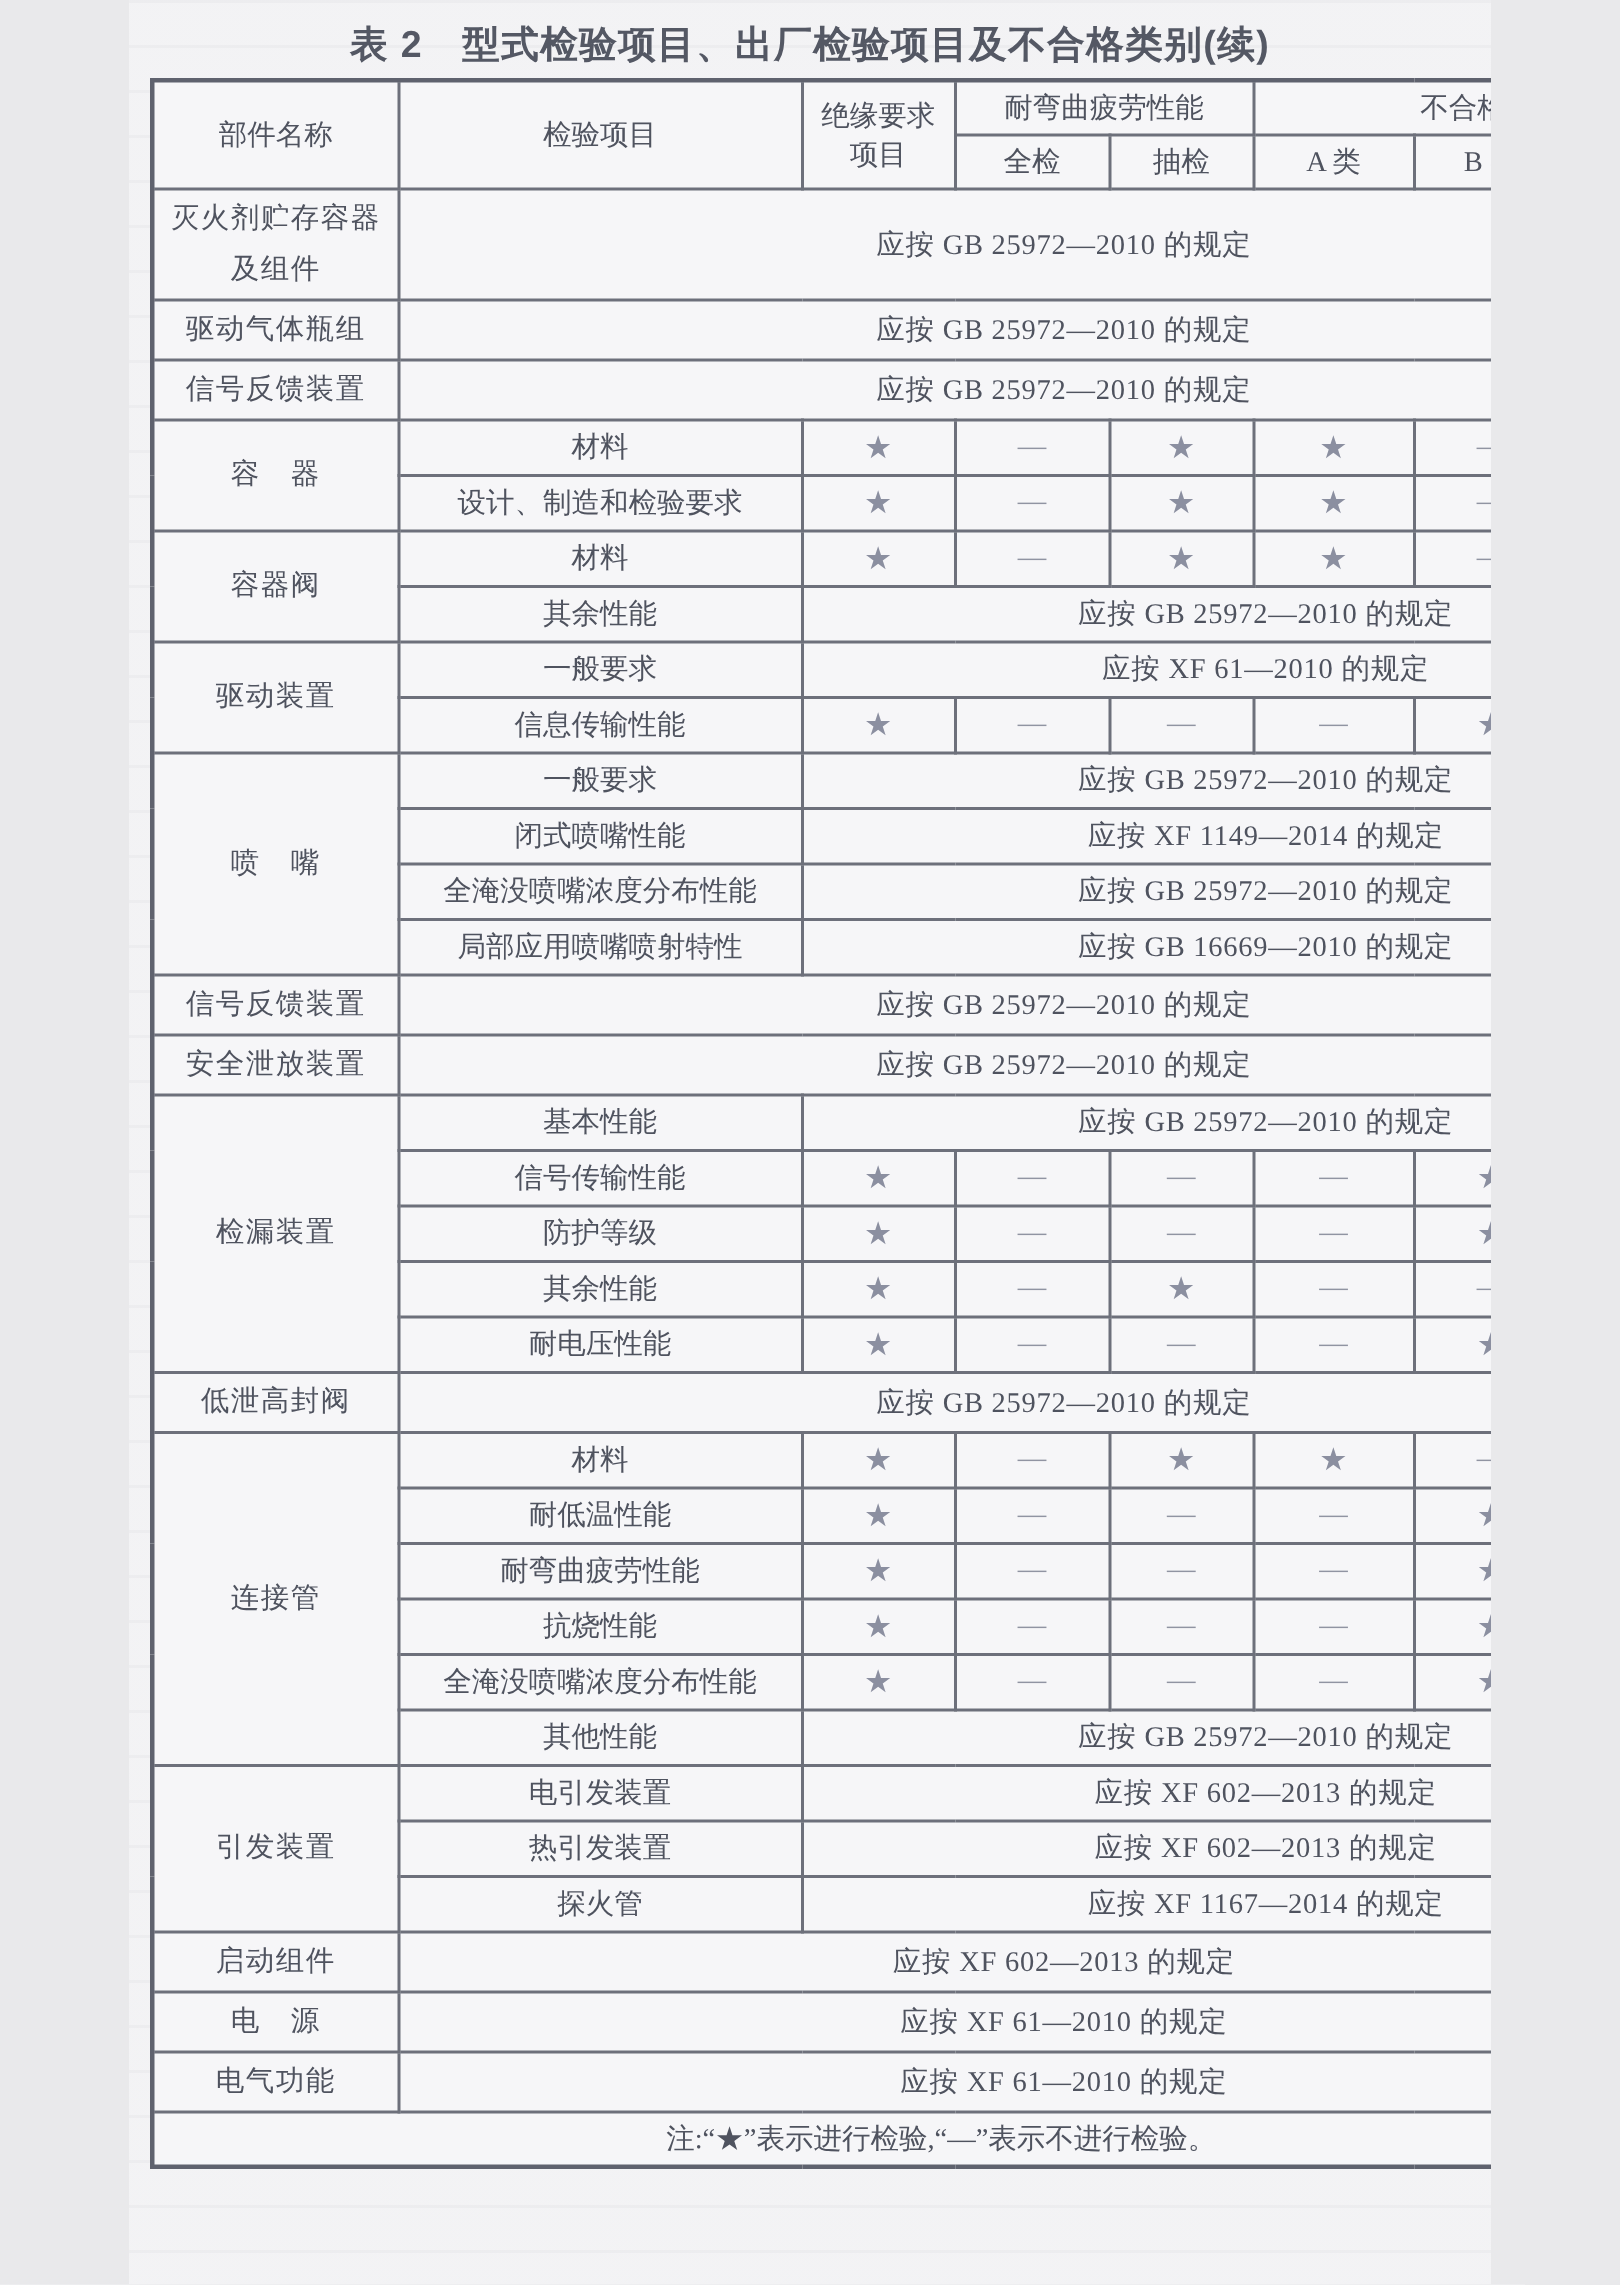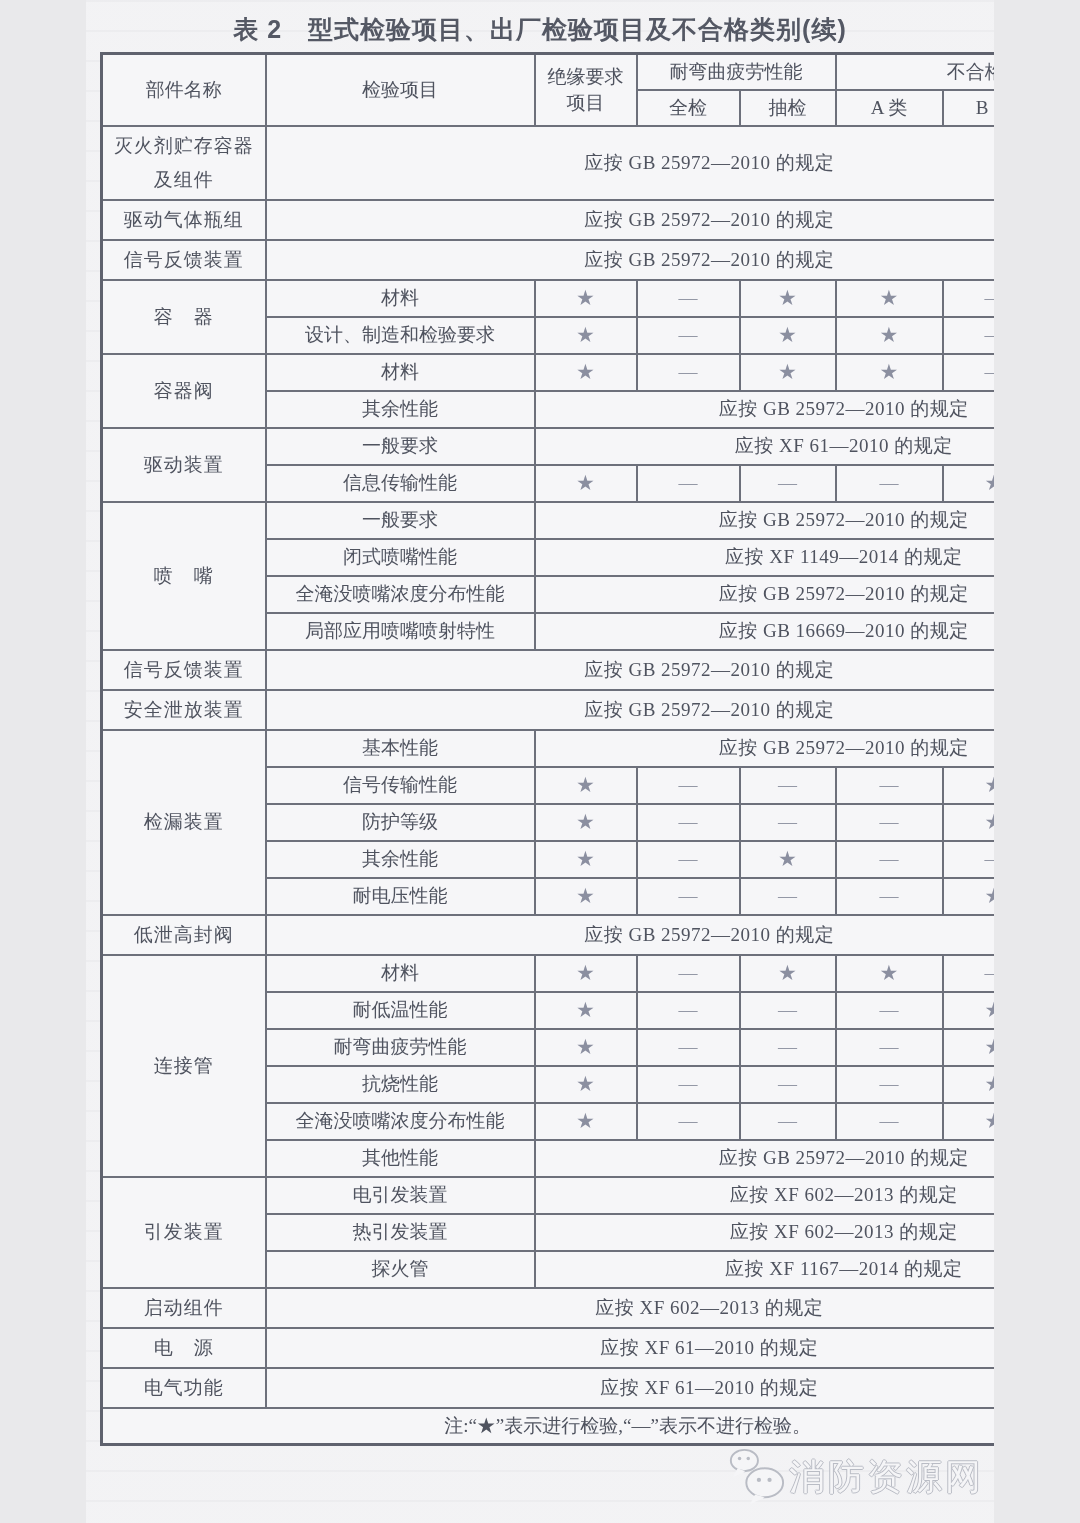--- a/index.html
+++ b/index.html
@@ -323,31 +323,14 @@
           <td colspan="7" class="spec">应按 XF 61—2010 的规定</td>
         </tr>
       </tbody>
     <tfoot>
       <tr>
         <td colspan="8" class="note-cell">注:“★”表示进行检验,“—”表示不进行检验。</td>
       </tr>
     </tfoot>
   </table>
 
-  <div class="watermark">
-    <svg class="wm-logo" width="62" height="60" viewBox="0 0 64 62" aria-hidden="true">
-      <g fill="#f6f6f8" stroke="#b5b8c1" stroke-width="2">
-        <ellipse cx="20" cy="14" rx="14" ry="11"></ellipse>
-        <path d="M13 22 L8 31 L21 25 Z" stroke="none"></path>
-        <ellipse cx="41" cy="37" rx="19" ry="15"></ellipse>
-        <path d="M31 49 L26 59 L41 52 Z" stroke="none"></path>
-      </g>
-      <g fill="#b5b8c1">
-        <circle cx="15" cy="12" r="1.8"></circle>
-        <circle cx="24" cy="12" r="1.8"></circle>
-        <circle cx="35" cy="34" r="2.2"></circle>
-        <circle cx="46" cy="34" r="2.2"></circle>
-      </g>
-    </svg>
-    <span class="wm-text">消防资源网</span>
-  </div>
 
 </div>
 
 </body></html>

